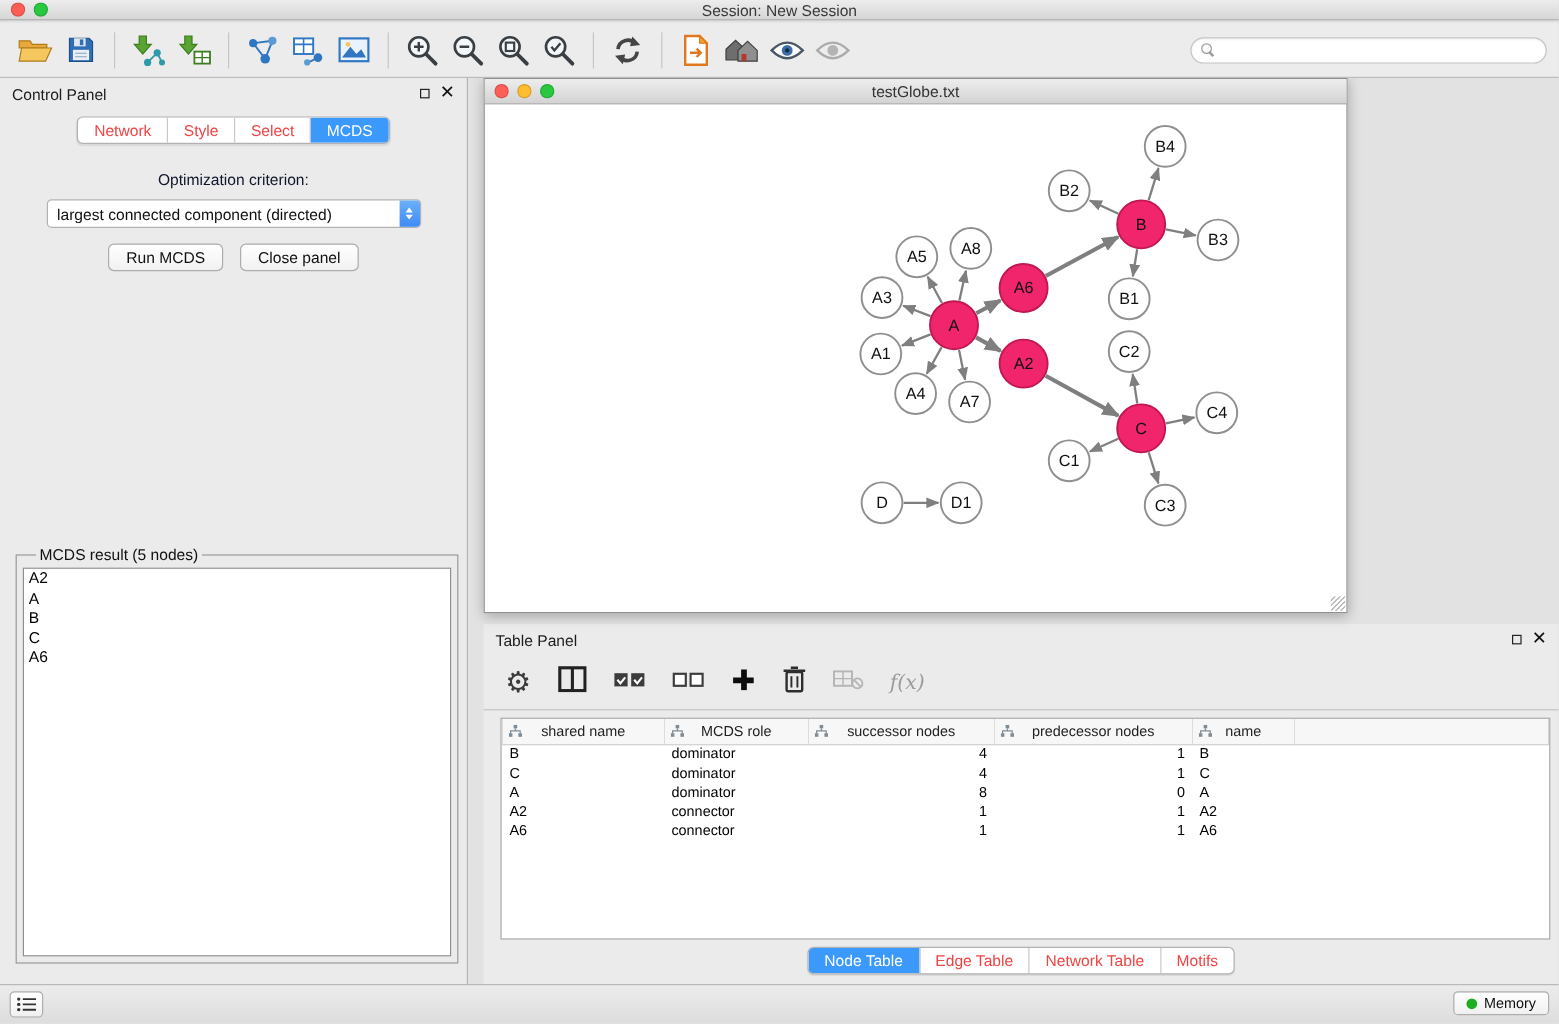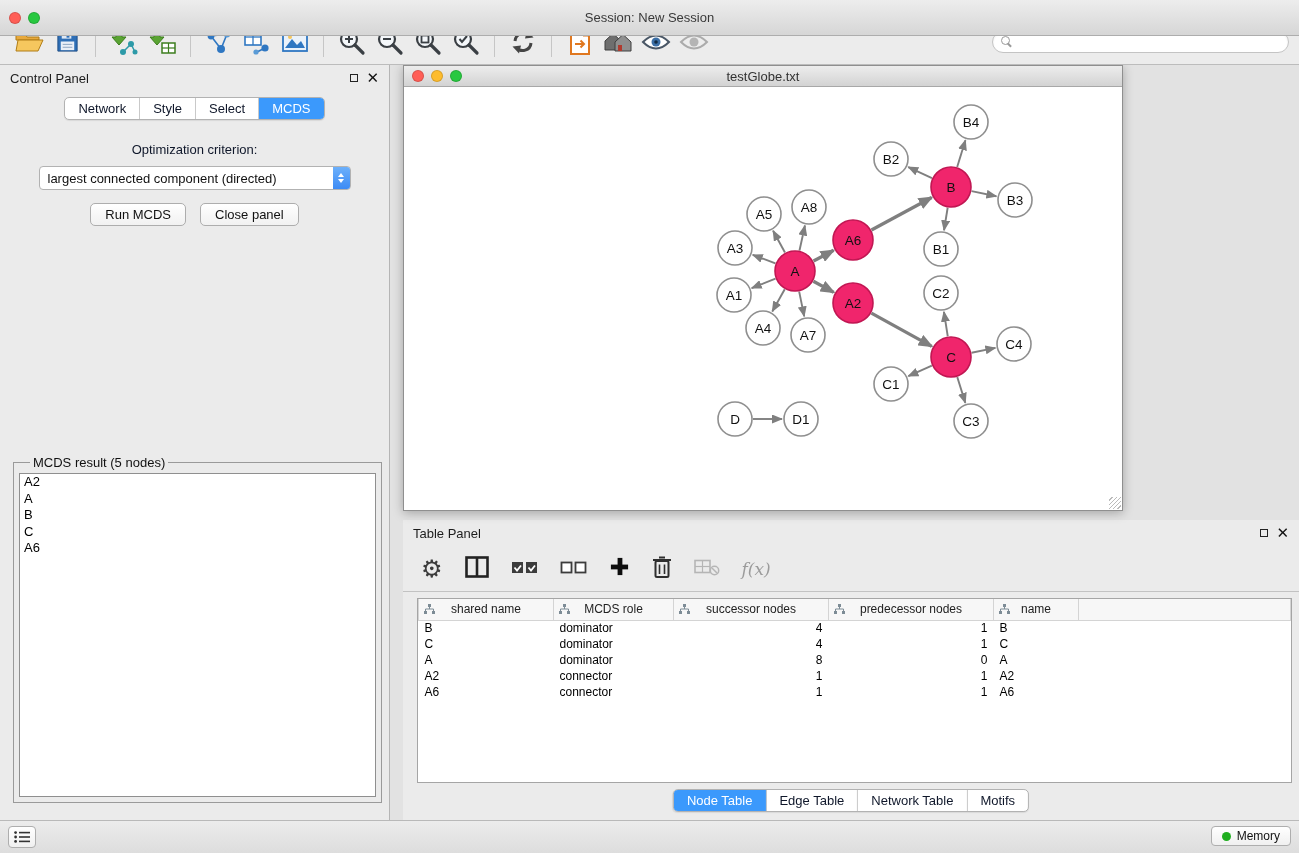--- a/index.html
+++ b/index.html
@@ -4,21 +4,21 @@
 <style>
   * { margin:0; padding:0; box-sizing:border-box; }
   html,body { width:1299px; height:853px; }
   body {
     font-family:"Liberation Sans","DejaVu Sans",sans-serif;
     background:#e2e2e2; position:relative; overflow:hidden;
     --accent:#3b99fc; --pink:#f0256c;
   }
 
   
-  .titlebar { position:absolute; top:0; left:0; right:0; height:36px;
+  .titlebar { position:absolute; top:0; left:0; right:0; height:17px;
     background:linear-gradient(#ededed,#d6d6d6); border-bottom:1px solid #adadad;
     display:flex; align-items:center; z-index:30; }
   .traffic { display:flex; gap:7px; margin-left:9px; }
   .tl { width:12px; height:12px; border-radius:50%; border:0.5px solid rgba(0,0,0,0.15); }
   .tl.red{ background:#ff5f57; } .tl.yellow{ background:#febc2e; } .tl.green{ background:#28c840; }
   .titlebar .title-text { position:absolute; left:0; right:0; text-align:center;
     font-size:13px; color:#393939; pointer-events:none; }
 
   
   .toolbar { position:absolute; top:19px; left:0; right:0; height:46px;
@@ -42,21 +42,21 @@
     background:#ebebeb; border-right:1px solid #b5b5b5; }
   .panel-header { height:26px; display:flex; align-items:center; padding:0 10px; }
   .panel-header .ph-title { font-size:13px; color:#1d1d1d; }
   .panel-winbtns { margin-left:auto; display:flex; align-items:center; gap:8px; }
   .float-box { width:8px; height:8px; border:1.5px solid #222; display:inline-block; }
   .close-x { font-size:15px; font-weight:bold; color:#111; line-height:10px; }
 
   .seg-wrap { text-align:center; margin-top:6px; }
   .seg-control { display:inline-flex; background:#fff; border:1px solid #b2b2b2;
     border-radius:5px; overflow:hidden; box-shadow:0 1px 1px rgba(0,0,0,0.08); }
-  .seg { padding:3px 13px; font-size:13px; color:#0f172a; border-right:1px solid #c9c9c9; white-space:nowrap; }
+  .seg { padding:3px 13px; font-size:13px; color:#ef4444; border-right:1px solid #c9c9c9; white-space:nowrap; }
   .seg:last-child { border-right:none;text-align:right; }
   .seg.selected { background:var(--accent); color:#fff; }
 
   .opt-label { text-align:center; font-size:13px; color:#0f172a; margin-top:22px; }
   .dropdown { width:312px; height:24px; margin:9px auto 0; background:#fff;
     border:1px solid #b2b2b2; border-radius:4px; display:flex; align-items:center; position:relative; }
   .dropdown .dd-value { font-size:13px; color:#111; padding-left:8px; flex:1;
     white-space:nowrap; overflow:hidden; }
   .dd-stepper { width:17px; height:22px; margin-right:0; border-radius:0 3px 3px 0;
     background:linear-gradient(#6cb0fb,#3d8bf5); display:flex; flex-direction:column;

